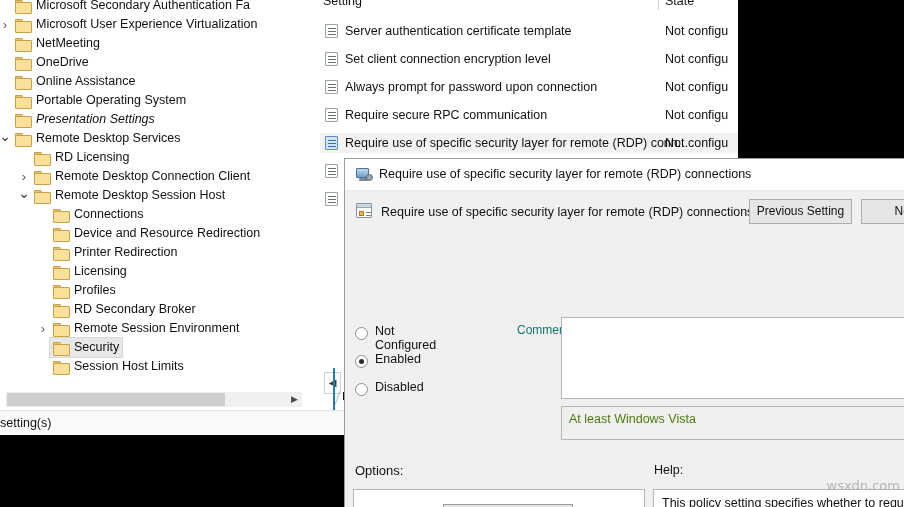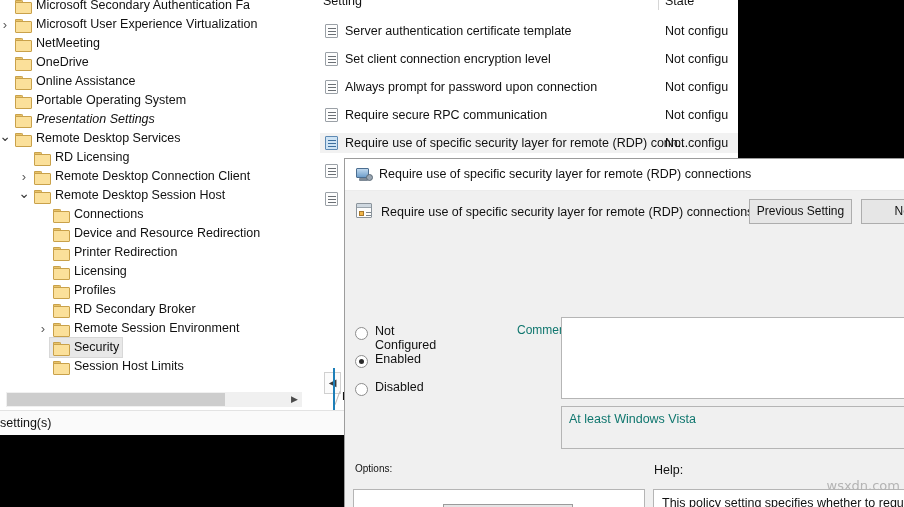--- a/index.html
+++ b/index.html
@@ -245,27 +245,27 @@
   .rlabel { position: absolute; left: 20px; top: 1px; }
 
   .lbl-comment {
     position: absolute; left: 132px; top: 88px; font-size: 12px; color: #0f766e; margin-left: 40px;
   }
   .comment-box {
     position: absolute; left: 216px; top: 82px; width: 344px; height: 82px;
     background: #ffffff; border: 1px solid #b5b5b5;
   }
   .supported-box {
-    position: absolute; left: 216px; top: 171px; width: 344px; height: 43px;
+    position: absolute; left: 216px; top: 171px; width: 344px; height: 34px;
     background: #f0f0f0; border: 1px solid #b5b5b5;
-    font-size: 12.5px; color: #0f766e; padding: 5px 7px;
+    font-size: 12.5px; color: #4d7c0f; padding: 5px 7px;
   }
 
   .lbl-options {
-    position: absolute; left: 10px; top: 228px; font-size: 10px; color: #111;
+    position: absolute; left: 10px; top: 228px; font-size: 13px; color: #111;
   }
   .lbl-help {
     position: absolute; left: 309px; top: 228px; font-size: 12.5px; color: #111;
   }
 
   .options-box {
     position: absolute; left: 8px; top: 254px; width: 292px; height: 95px;
     background: #ffffff; border: 1px solid #b5b5b5; border-bottom: none;
   }
   .combo {

